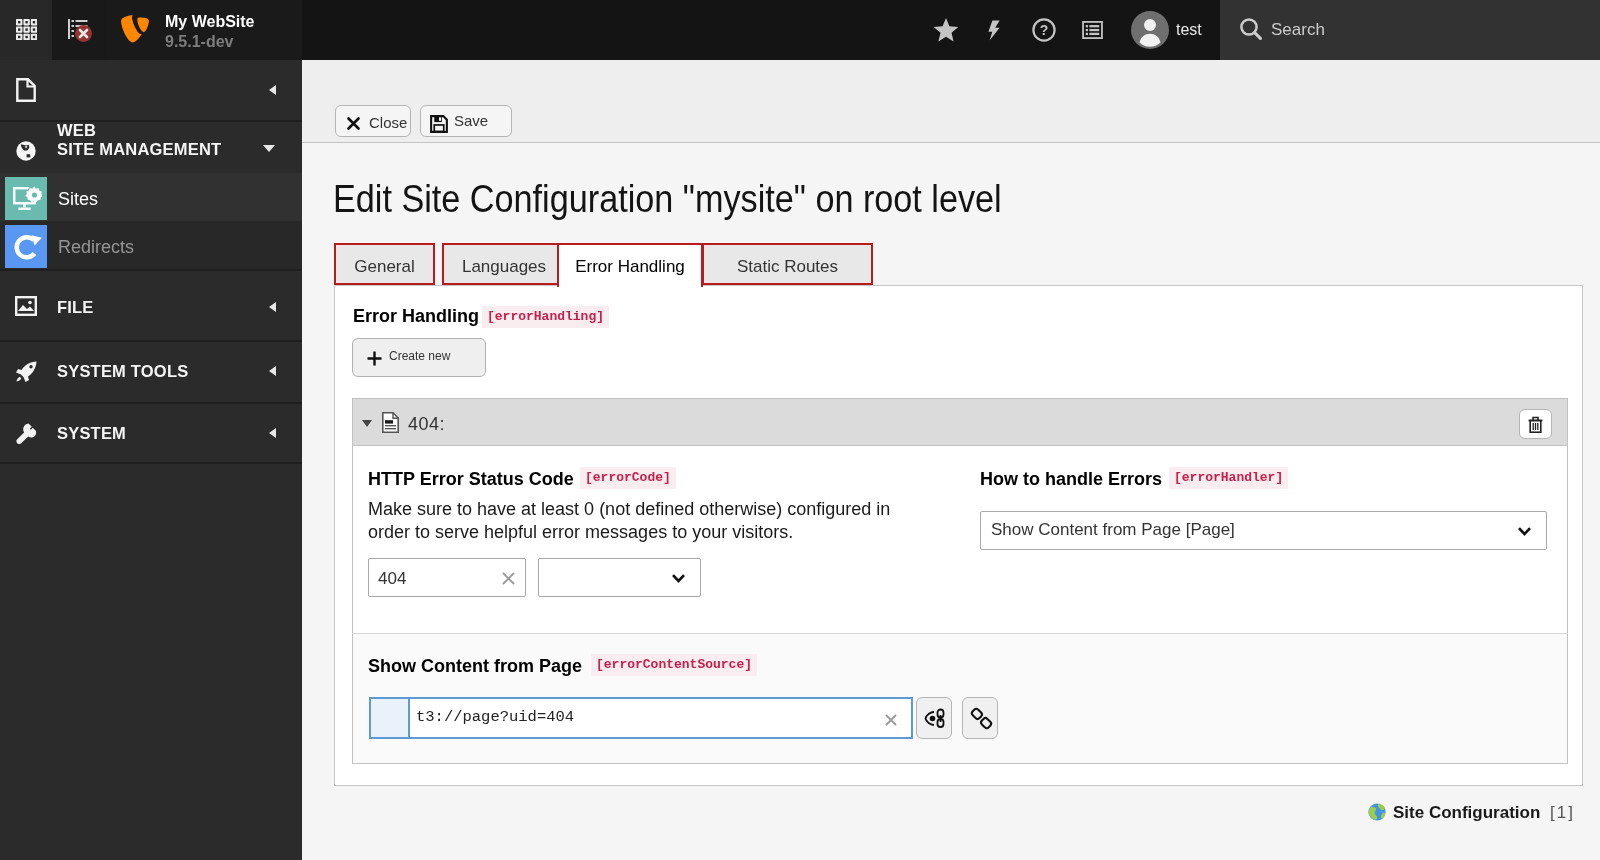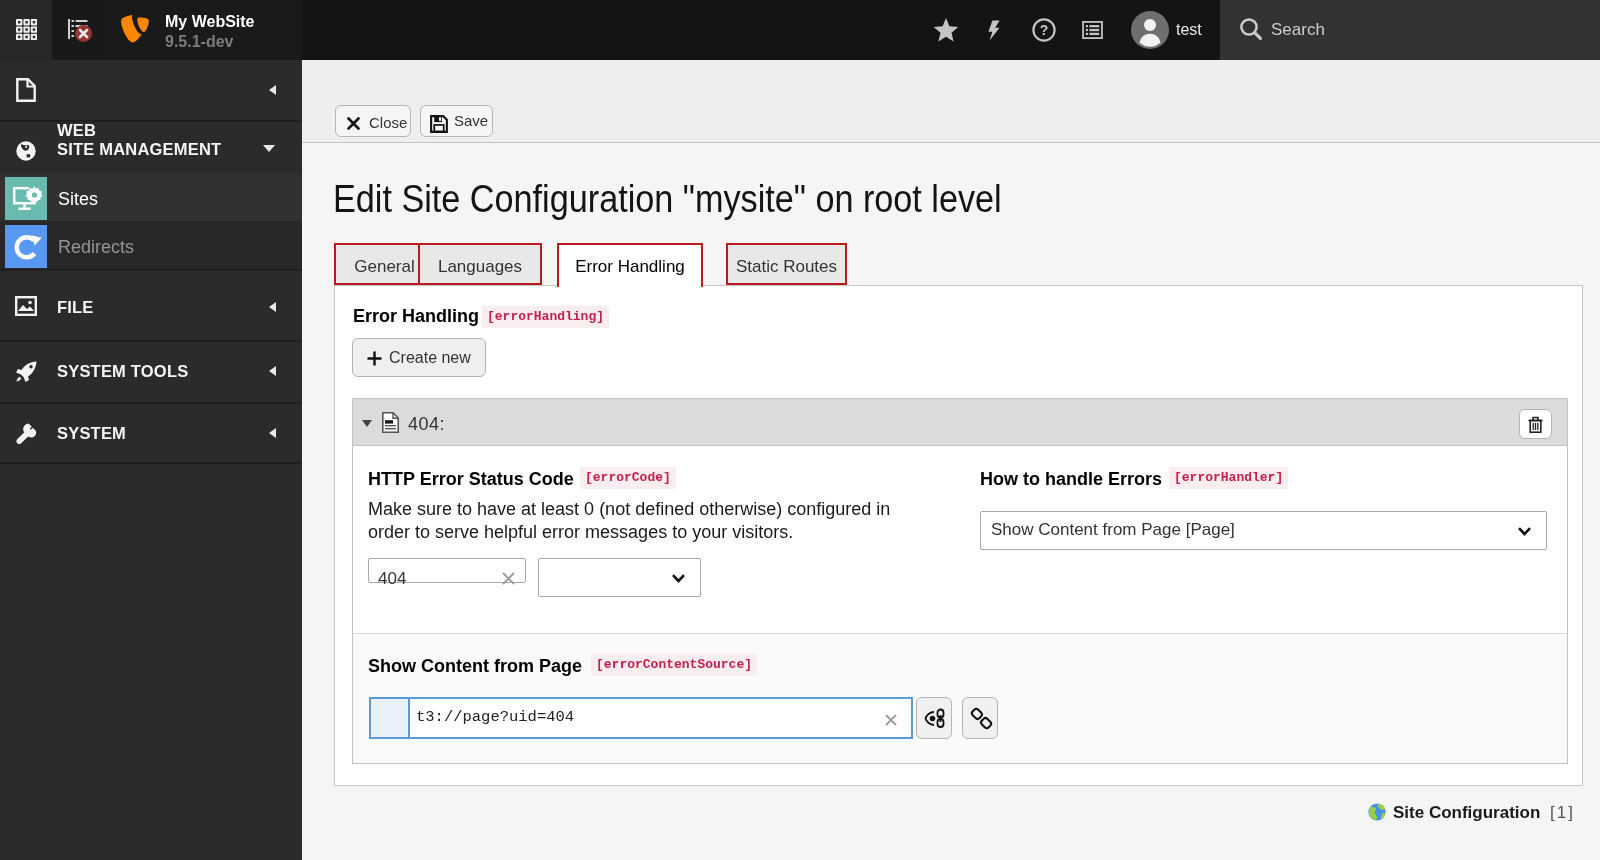--- a/index.html
+++ b/index.html
@@ -192,43 +192,43 @@
 <div class="arrow-l" style="left:269px;top:428px;"></div>
 <div class="sep" style="top:462px"></div>
 
 <div id="docheader"></div>
 <div class="btn" style="left:335px;top:105px;width:76px;height:32px;">
   <svg style="position:absolute;left:11px;top:11px" width="13" height="13" viewBox="0 0 13 13">
     <path d="M1.5 1.5 L11.5 11.5 M11.5 1.5 L1.5 11.5" stroke="#111" stroke-width="2.6" stroke-linecap="round"></path>
   </svg>
   <span style="position:absolute;left:33px;top:8px;">Close</span>
 </div>
-<div class="btn" style="left:420px;top:105px;width:73px;height:32px;">
+<div class="btn" style="left:420px;top:105px;width:92px;height:32px;">
   <svg style="position:absolute;left:9px;top:9px" width="18" height="18" viewBox="0 0 19 19">
     <path d="M1.2 1.2 H14 L17.8 5 V17.8 H1.2 Z" fill="none" stroke="#111" stroke-width="2.2"></path>
     <rect x="4.5" y="1.5" width="8" height="6" fill="#111"></rect>
     <rect x="9.5" y="2.5" width="2.2" height="3.6" fill="#fff"></rect>
     <rect x="4.5" y="10.5" width="10" height="7" fill="none" stroke="#111" stroke-width="1.8"></rect>
   </svg>
   <span style="position:absolute;left:33px;top:6px;">Save</span>
 </div>
 
 <h1>Edit Site Configuration "mysite" on root level</h1>
 
 <div class="tab" style="left:334px;width:101px;">General</div>
-<div class="tab" style="left:418px;width:124px;">Languages</div>
+<div class="tab" style="left:442px;width:124px;">Languages</div>
 <div class="tab active" style="left:557px;width:146px;">Error Handling</div>
-<div class="tab" style="left:726px;width:121px;">Static Routes</div>
+<div class="tab" style="left:702px;width:171px;">Static Routes</div>
 
 <div id="panel"></div>
 
 <div class="blabel" style="left:353px;top:306px;">Error Handling</div>
 <div class="tag" style="left:482px;top:306px;">[errorHandling]</div>
 
-<div class="btn" style="left:352px;top:338px;width:134px;height:39px;background:#efefef;border-color:#b1b1b1;font-size:16px;">
+<div class="btn" style="left:352px;top:338px;width:134px;height:39px;background:#efefef;border-color:#b1b1b1;font-size:12px;">
   <svg style="position:absolute;left:14px;top:12px" width="15" height="15" viewBox="0 0 15 15">
     <path d="M7.5 0.5 V14.5 M0.5 7.5 H14.5" stroke="#111" stroke-width="2.4"></path>
   </svg>
   <span style="position:absolute;left:36px;top:10px;">Create new</span>
 </div>
 
 <div id="p404"></div>
 <div id="p404-head"></div>
 <div class="arrow-d" style="left:362px;top:420px;border-left-width:5px;border-right-width:5px;border-top:7px solid #444;z-index:4"></div>
 <svg class="abs" style="left:382px;top:412px;z-index:4" width="17" height="21" viewBox="0 0 17 21">
@@ -244,21 +244,21 @@
     <rect x="2.2" y="4.5" width="10.6" height="11.7" fill="none" stroke="#222" stroke-width="1.6"></rect>
     <path d="M0.5 4.5 H14.5" stroke="#222" stroke-width="1.6"></path>
     <path d="M5 4 V1.5 H10 V4" fill="none" stroke="#222" stroke-width="1.6"></path>
     <path d="M5.2 7 V14 M7.5 7 V14 M9.8 7 V14" stroke="#222" stroke-width="1.3"></path>
   </svg>
 </div>
 
 <div class="blabel" style="left:368px;top:469px;">HTTP Error Status Code</div>
 <div class="tag" style="left:580px;top:467px;">[errorCode]</div>
 <div class="ptext" style="left:368px;top:498px;">Make sure to have at least 0 (not defined otherwise) configured in<br>order to serve helpful error messages to your visitors.</div>
-<div class="input" style="left:368px;top:558px;width:158px;height:25px;">
+<div class="input" style="left:368px;top:558px;width:158px;height:39px;">
   <span style="position:absolute;left:9px;top:10px;font-size:17px;color:#333;">404</span>
   <svg style="position:absolute;left:133px;top:13px" width="13" height="13" viewBox="0 0 13 13">
     <path d="M1.5 1.5 L11.5 11.5 M11.5 1.5 L1.5 11.5" stroke="#9a9a9a" stroke-width="1.8" stroke-linecap="round"></path>
   </svg>
 </div>
 <div class="fake-select" style="left:538px;top:558px;width:163px;height:39px;">
   <svg style="position:absolute;right:15px;top:15px" width="13" height="9" viewBox="0 0 13 9">
     <path d="M1 1.2 L6.5 7 L12 1.2" fill="none" stroke="#111" stroke-width="2.6"></path>
   </svg>
 </div>

